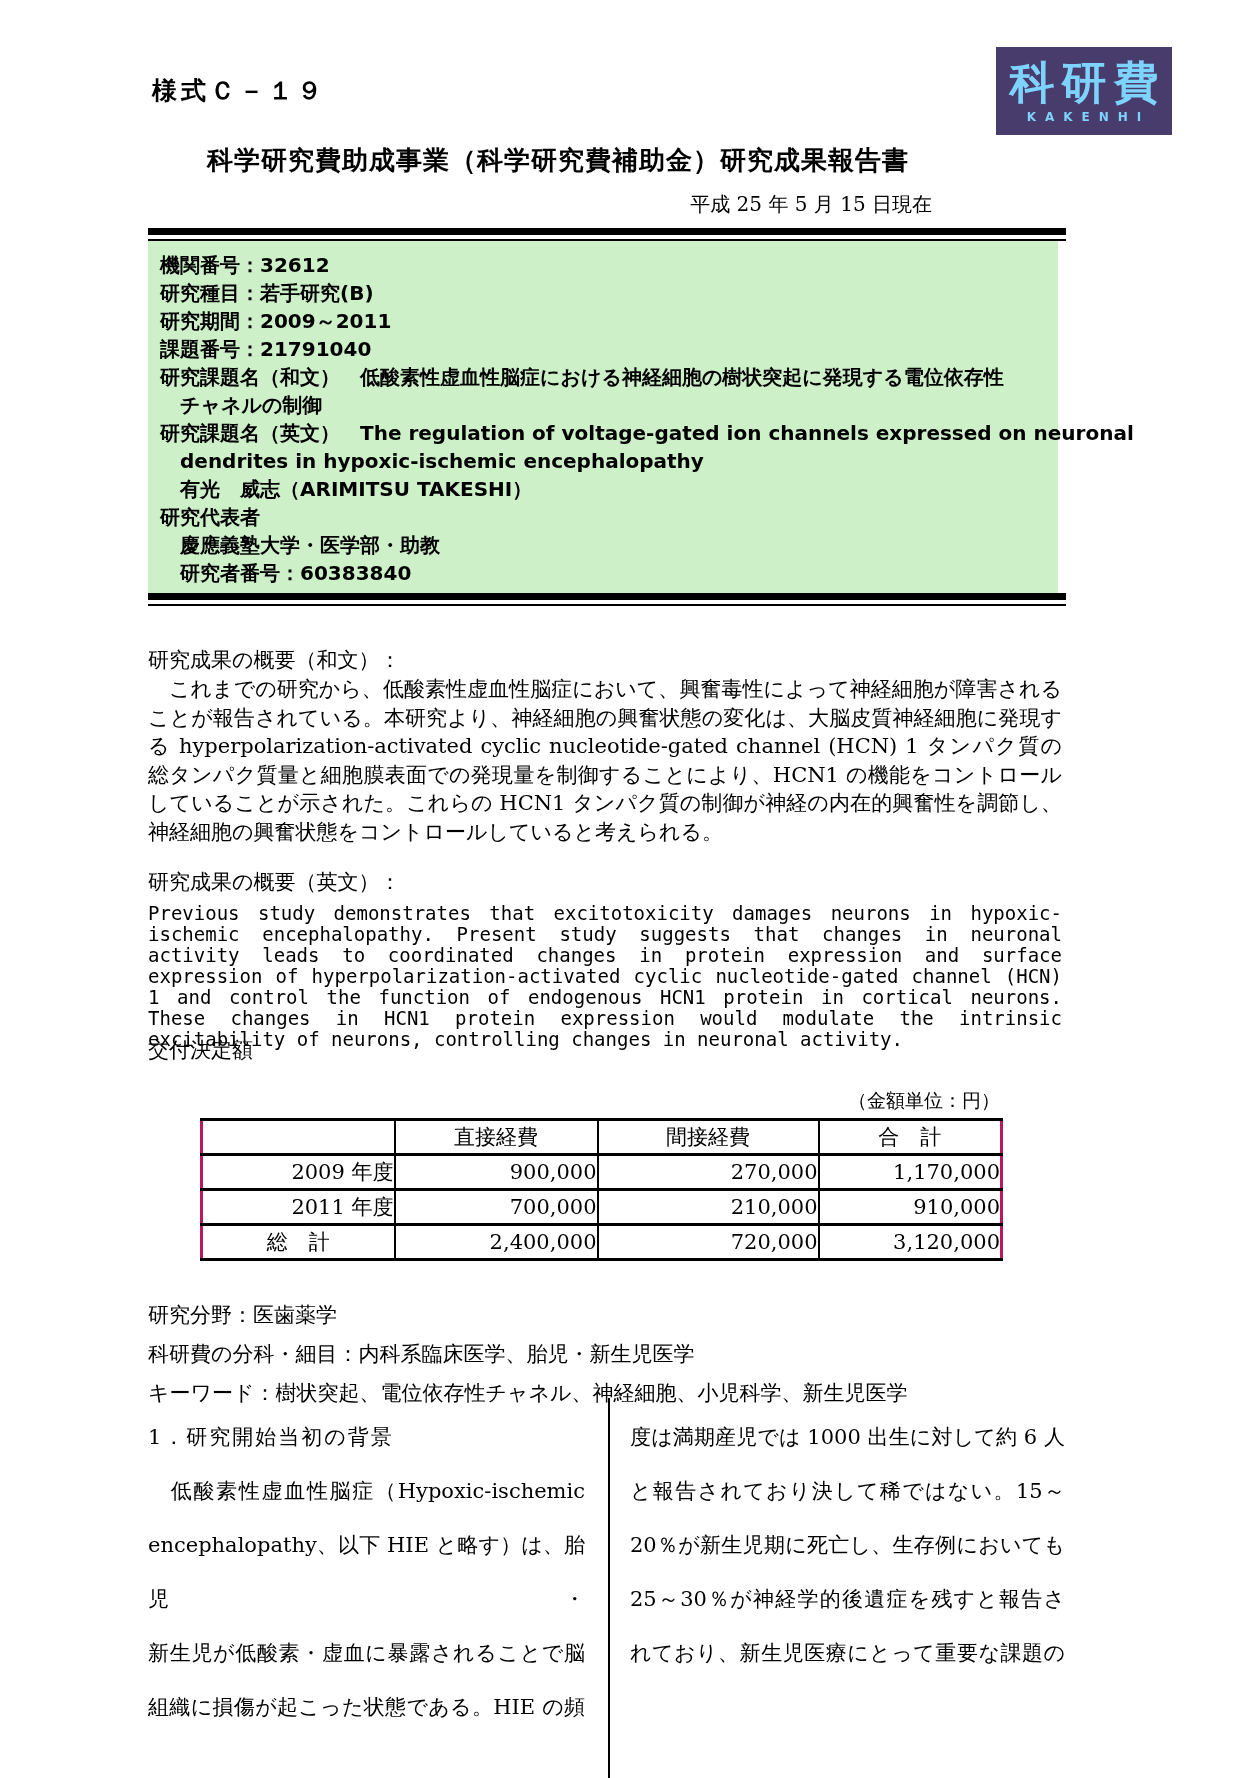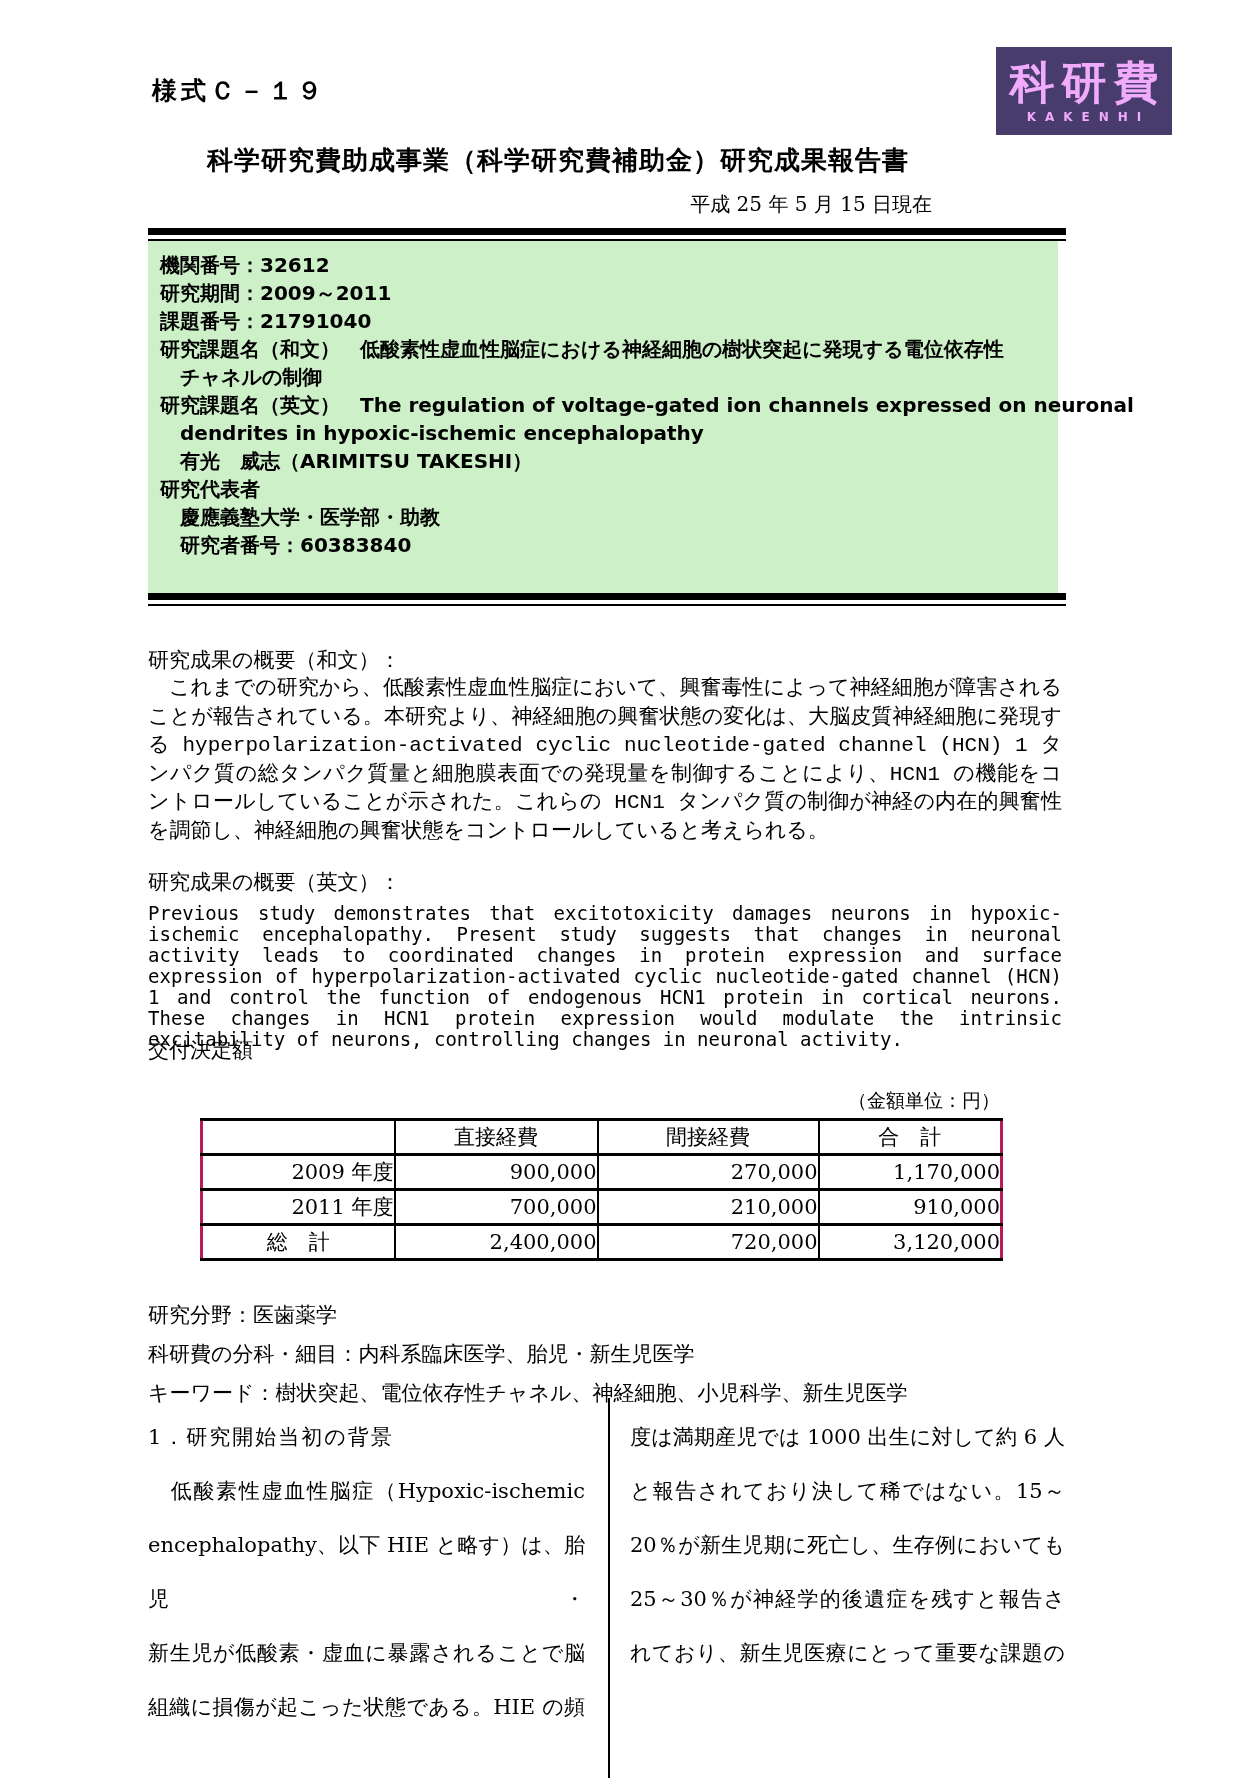--- a/index.html
+++ b/index.html
@@ -9,21 +9,21 @@
     font-family:"DejaVu Serif","Liberation Serif",serif;
   }
   
   .form-code{
     position:absolute;left:152px;top:74px;
     font-family:"DejaVu Sans","Liberation Sans",sans-serif;
     font-weight:bold;font-size:25px;letter-spacing:4px;
   }
   .logo{
     position:absolute;left:996px;top:47px;width:176px;height:88px;
-    background:#483c6c;color:#f0abfc;text-align:center;
+    background:#483c6c;color:#7dd3fc;text-align:center;
     font-family:"DejaVu Sans","Liberation Sans",sans-serif;
     display:flex;flex-direction:column;justify-content:center;
   }
   .logo-kanji{font-size:45px;font-weight:bold;letter-spacing:7px;line-height:52px;text-indent:7px;}
   .logo-romaji{font-size:12px;font-weight:bold;letter-spacing:9px;line-height:16px;text-indent:9px;}
   .doc-title{
     position:absolute;left:148px;top:143px;width:820px;text-align:center;
     font-family:"DejaVu Sans","Liberation Sans",sans-serif;
     font-weight:bold;font-size:26px;letter-spacing:1px;
   }
@@ -42,21 +42,21 @@
     background:#cdf0c8;box-sizing:border-box;padding:10px 18px 0 12px;
     font-family:"DejaVu Sans","Liberation Sans",sans-serif;
     font-weight:bold;font-size:20px;
   }
   .info-line{white-space:pre;line-height:28px;}
   
   .abstract-ja{position:absolute;left:148px;top:606px;width:914px;font-size:21px;}
   .abstract-en{position:absolute;left:148px;top:828px;width:914px;font-size:21px;}
   .abstract-heading{line-height:28px;margin-top:40px;}
   .abstract-ja .abstract-body{
-    margin-top:1px;text-align:justify;line-height:28.5px;white-space:pre-wrap;font-family:Liberation Mono, monospace;
+    margin-top:1px;text-align:justify;line-height:28.5px;white-space:pre-wrap;
   }
   .abstract-en .abstract-body{
     margin-top:7px;text-align:justify;line-height:21px;font-size:19px;
     font-family:"DejaVu Sans Mono","Liberation Mono",monospace;
   }
   
   .funding-heading{position:absolute;left:148px;top:1036px;font-size:21px;}
   .funding-unit{position:absolute;left:148px;top:1088px;width:852px;text-align:right;font-size:19px;}
   table.funding{
     position:absolute;left:200px;top:1118px;width:800px;
@@ -97,20 +97,21 @@
     <div class="logo-romaji">KAKENHI</div>
   </div>
 
   <div class="doc-title">科学研究費助成事業（科学研究費補助金）研究成果報告書</div>
   <div class="date-note">平成 25 年 5 月 15 日現在</div>
 
   <div class="rule rule-top"></div>
 
   <div class="info-box">
     <div class="info-line">機関番号：32612</div>
+    <div class="info-line">研究種目：若手研究(B)</div>
     <div class="info-line">研究期間：2009～2011</div>
     <div class="info-line">課題番号：21791040</div>
     <div class="info-line">研究課題名（和文）　低酸素性虚血性脳症における神経細胞の樹状突起に発現する電位依存性</div>
     <div class="info-line">　チャネルの制御</div>
     <div class="info-line">研究課題名（英文）　The regulation of voltage-gated ion channels expressed on neuronal</div>
     <div class="info-line">　dendrites in hypoxic-ischemic encephalopathy</div>
     <div class="info-line">　有光　威志（ARIMITSU TAKESHI）</div>
     <div class="info-line">研究代表者</div>
     <div class="info-line">　慶應義塾大学・医学部・助教</div>
     <div class="info-line">　研究者番号：60383840</div>

